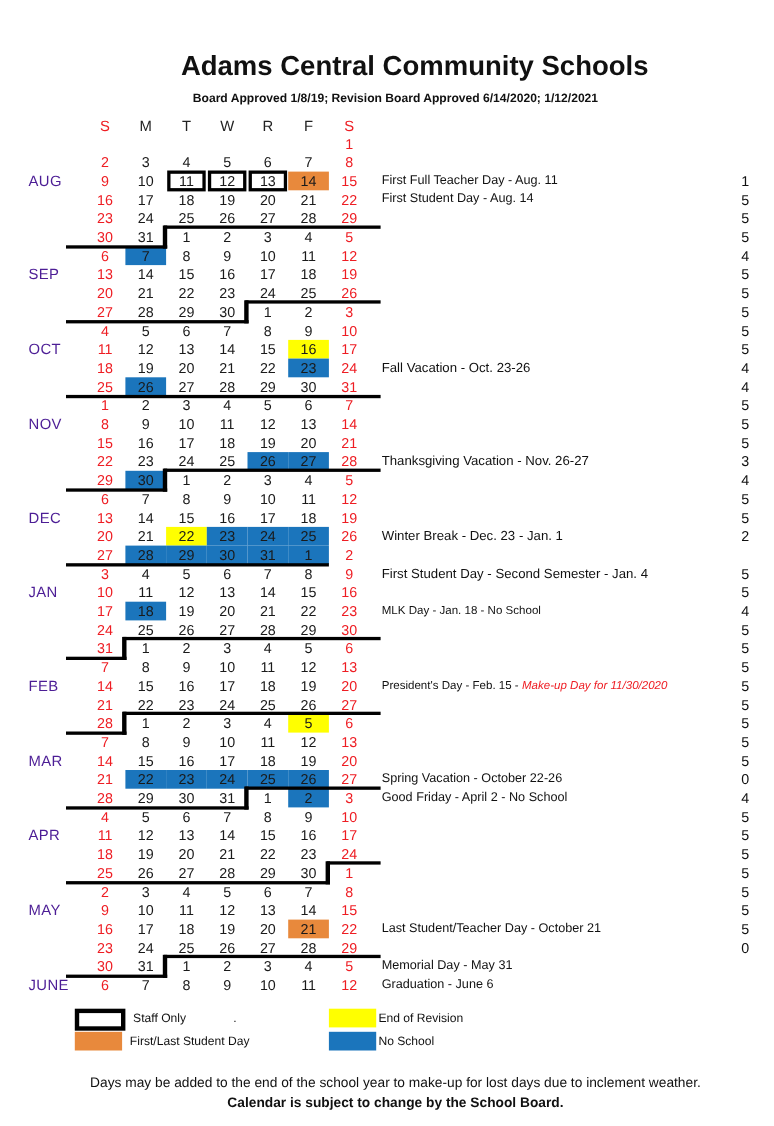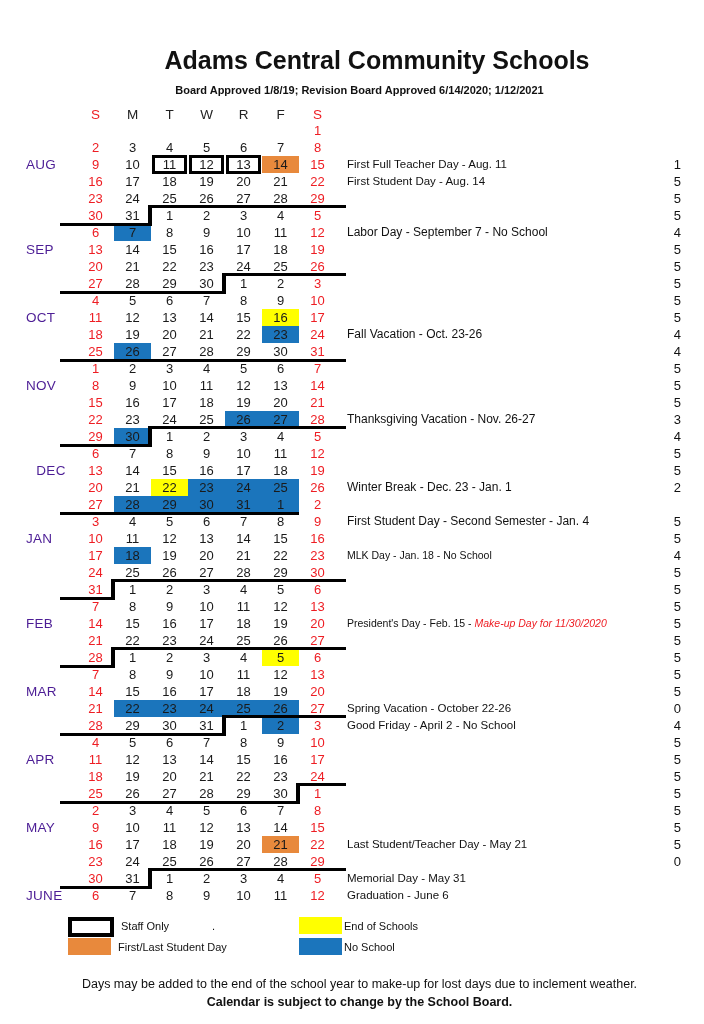--- a/index.html
+++ b/index.html
@@ -56,21 +56,21 @@
     <div class="dow" style="top: 106px; left: 114px;">M</div>
     <div class="dow" style="top: 106px; left: 151px;">T</div>
     <div class="dow" style="top: 106px; left: 188px;">W</div>
     <div class="dow" style="top: 106px; left: 225px;">R</div>
     <div class="dow" style="top: 106px; left: 262px;">F</div>
     <div class="dow red" style="top: 106px; left: 299px;">S</div>
     <div class="month" style="top: 156px; left: 26px;">AUG</div>
     <div class="month" style="top: 241px; left: 26px;">SEP</div>
     <div class="month" style="top: 309px; left: 26px;">OCT</div>
     <div class="month" style="top: 377px; left: 26px;">NOV</div>
-    <div class="month" style="top: 462px; left: 26px; text-align: center;">DEC</div>
+    <div class="month" style="top: 462px; left: 26px;">DEC</div>
     <div class="month" style="top: 530px; left: 26px;">JAN</div>
     <div class="month" style="top: 615px; left: 26px;">FEB</div>
     <div class="month" style="top: 683px; left: 26px;">MAR</div>
     <div class="month" style="top: 751px; left: 26px;">APR</div>
     <div class="month" style="top: 819px; left: 26px;">MAY</div>
     <div class="month" style="top: 887px; left: 26px;">JUNE</div>
     <div class="cell red" style="top: 122px; left: 299px;">1</div>
     <div class="cell red" style="top: 139px; left: 77px;">2</div>
     <div class="cell" style="top: 139px; left: 114px;">3</div>
     <div class="cell" style="top: 139px; left: 151px;">4</div>
@@ -407,30 +407,29 @@
     <div class="sep" style="top: 733px; left: 60px; width: 166px; height: 3px;"></div>
     <div class="sep" style="top: 715px; left: 222px; width: 4px; height: 21px;"></div>
     <div class="sep" style="top: 783px; left: 297px; width: 49px; height: 3px;"></div>
     <div class="sep" style="top: 801px; left: 60px; width: 240px; height: 3px;"></div>
     <div class="sep" style="top: 783px; left: 296px; width: 4px; height: 21px;"></div>
     <div class="sep" style="top: 868px; left: 149px; width: 197px; height: 3px;"></div>
     <div class="sep" style="top: 886px; left: 60px; width: 92px; height: 3px;"></div>
     <div class="sep" style="top: 868px; left: 148px; width: 4px; height: 21px;"></div>
     <div class="ann" style="top: 156px; left: 347px;"><span>First Full Teacher Day - Aug. 11</span></div>
     <div class="ann" style="top: 173px; left: 347px;"><span>First Student Day - Aug. 14</span></div>
-    <div class="ann lg" style="top: 224px; left: 347px;"><span>Labor Day - September 7  - No School</span></div>
     <div class="ann lg" style="top: 326px; left: 347px;"><span>Fall Vacation - Oct. 23-26</span></div>
     <div class="ann lg" style="top: 411px; left: 347px;"><span>Thanksgiving Vacation - Nov. 26-27</span></div>
     <div class="ann lg" style="top: 479px; left: 347px;"><span>Winter Break - Dec. 23 - Jan. 1</span></div>
     <div class="ann lg" style="top: 513px; left: 347px;"><span>First Student Day - Second Semester - Jan. 4</span></div>
     <div class="ann sm" style="top: 547px; left: 347px;"><span>MLK Day - Jan. 18 - No School</span></div>
     <div class="ann sm" style="top: 615px; left: 347px;"><span>President's Day - Feb. 15 - </span><span class="red-italic">Make-up Day for 11/30/2020</span></div>
     <div class="ann" style="top: 700px; left: 347px;"><span>Spring Vacation - October 22-26</span></div>
     <div class="ann" style="top: 717px; left: 347px;"><span>Good Friday - April 2 - No School</span></div>
-    <div class="ann" style="top: 836px; left: 347px;"><span>Last Student/Teacher Day - May 21</span></div>
+    <div class="ann" style="top: 836px; left: 347px;"><span>Last Student/Teacher Day - October 21</span></div>
     <div class="ann" style="top: 870px; left: 347px;"><span>Memorial Day - May 31</span></div>
     <div class="ann" style="top: 887px; left: 347px;"><span>Graduation - June 6</span></div>
     <div class="cnt" style="top: 156px; left: 650px;">1</div>
     <div class="cnt" style="top: 173px; left: 650px;">5</div>
     <div class="cnt" style="top: 190px; left: 650px;">5</div>
     <div class="cnt" style="top: 207px; left: 650px;">5</div>
     <div class="cnt" style="top: 224px; left: 650px;">4</div>
     <div class="cnt" style="top: 241px; left: 650px;">5</div>
     <div class="cnt" style="top: 258px; left: 650px;">5</div>
     <div class="cnt" style="top: 275px; left: 650px;">5</div>
@@ -465,17 +464,17 @@
     <div class="cnt" style="top: 785px; left: 650px;">5</div>
     <div class="cnt" style="top: 802px; left: 650px;">5</div>
     <div class="cnt" style="top: 819px; left: 650px;">5</div>
     <div class="cnt" style="top: 836px; left: 650px;">5</div>
     <div class="cnt" style="top: 853px; left: 650px;">0</div>
     <div class="sw staff" style="top: 917px; left: 68px;"></div>
     <div class="lgl" style="top: 918px; left: 121px;">Staff Only</div>
     <div class="sw first-last" style="top: 938px; left: 68px;"></div>
     <div class="lgl" style="top: 939px; left: 118px;">First/Last Student Day</div>
     <div class="sw quarter" style="top: 917px; left: 299px;"></div>
-    <div class="lgl" style="top: 918px; left: 344px;">End of Schools</div>
+    <div class="lgl" style="top: 918px; left: 344px;">End of Revision</div>
     <div class="sw no-school" style="top: 938px; left: 299px;"></div>
     <div class="lgl" style="top: 939px; left: 344px;">No School</div>
     <div class="lgl" style="top: 918px; left: 212px;">.</div>
   </div>
 
 </body></html>

